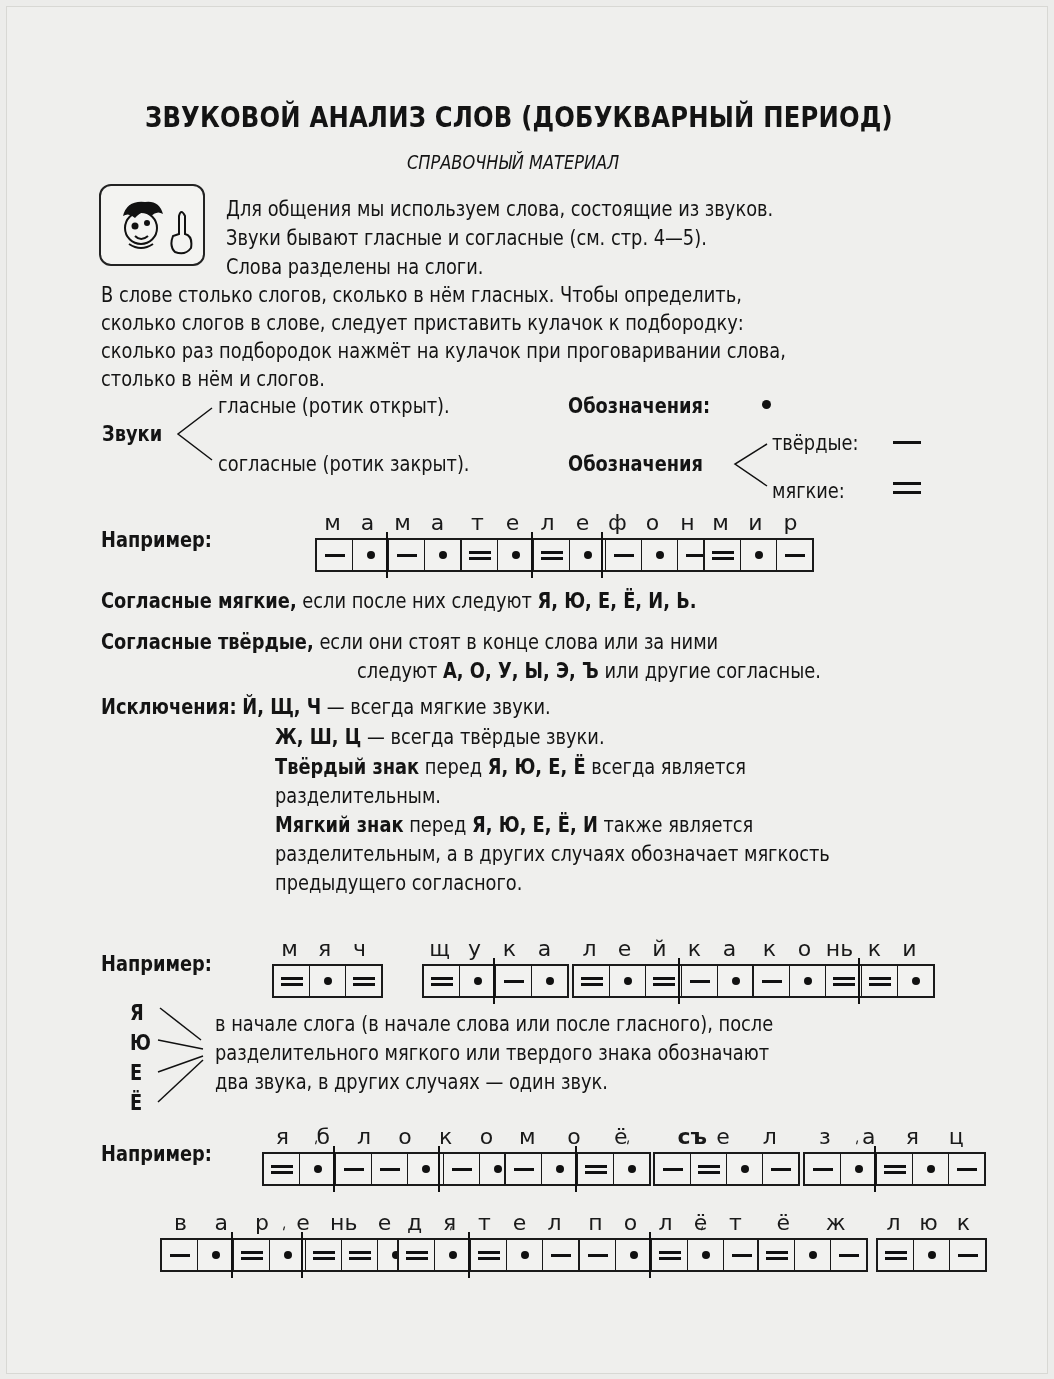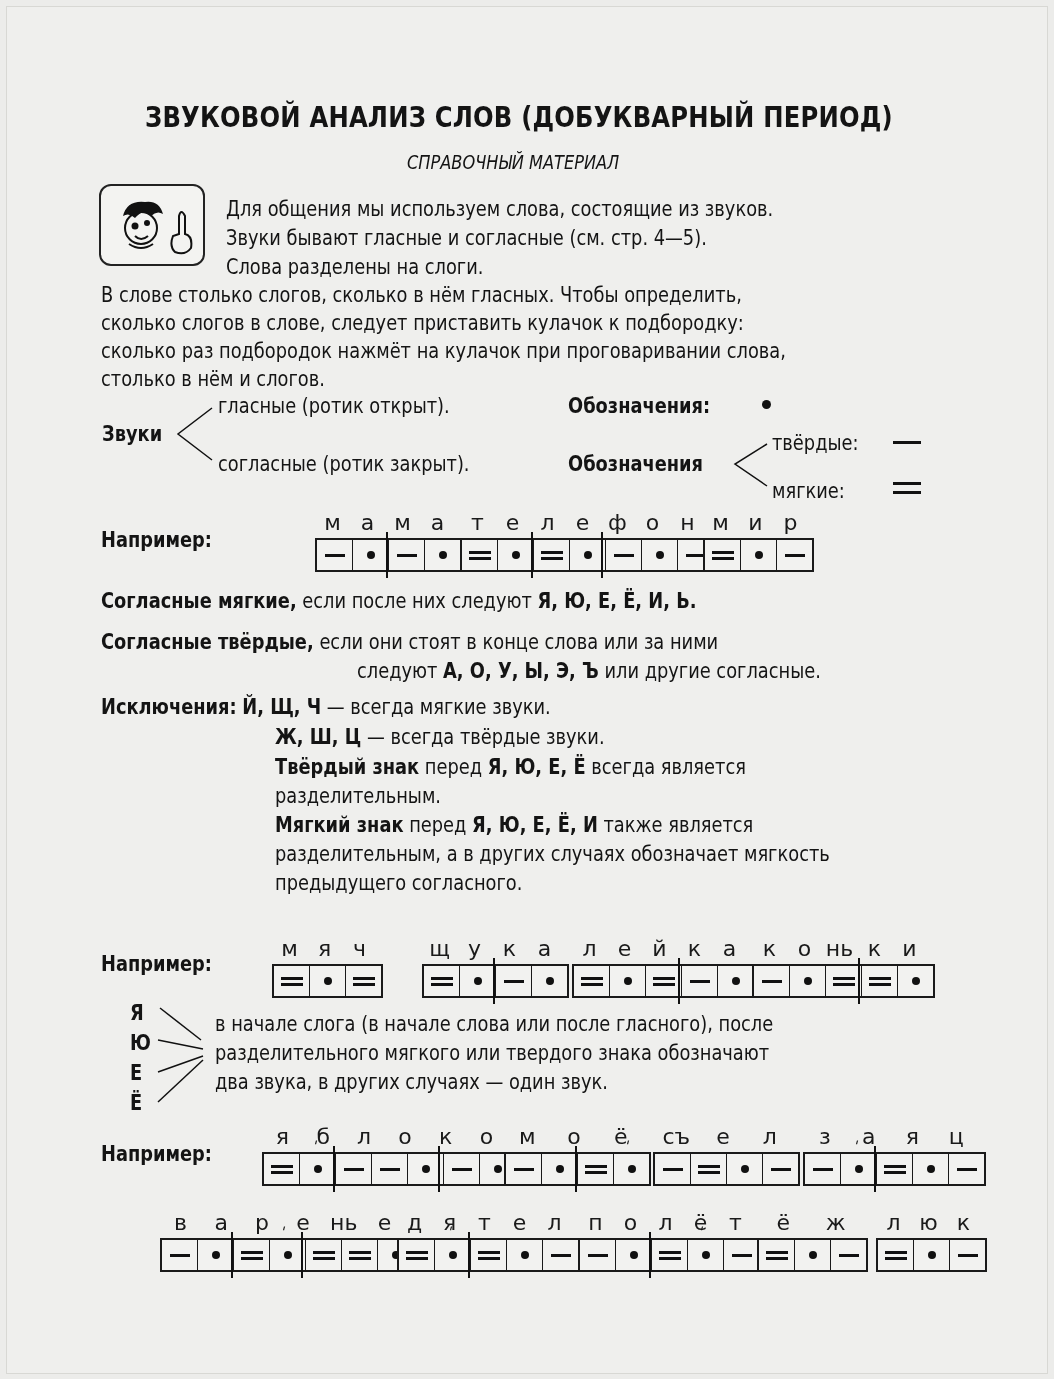--- a/index.html
+++ b/index.html
@@ -350,21 +350,21 @@
           <div class="eq"></div>
         </div>
         <div class="cell">
           <div class="dot"></div>
         </div>
       </div>
       <div class="syl" style="left: 71px; top: 22px; height: 46px;"></div>
       <span class="stress" style="left: 120.5px; top: 14px;">ˈ</span>
     </div>
     <div class="scheme" style="left: 653px; top: 1124px;">
-      <span class="letter" style="left: 0px; width: 46.6667px;">съ</span>
+      <span class="letter" style="left: 16px; width: 46.6667px; font-weight: bold;">съ</span>
       <span class="letter" style="left: 46.6667px; width: 46.6667px;">е</span>
       <span class="letter" style="left: 93.3333px; width: 46.6667px;">л</span>
       <div class="row" style="top: 28px;">
         <div class="cell">
           <div class="dash"></div>
         </div>
         <div class="cell">
           <div class="eq"></div>
         </div>
         <div class="cell">

